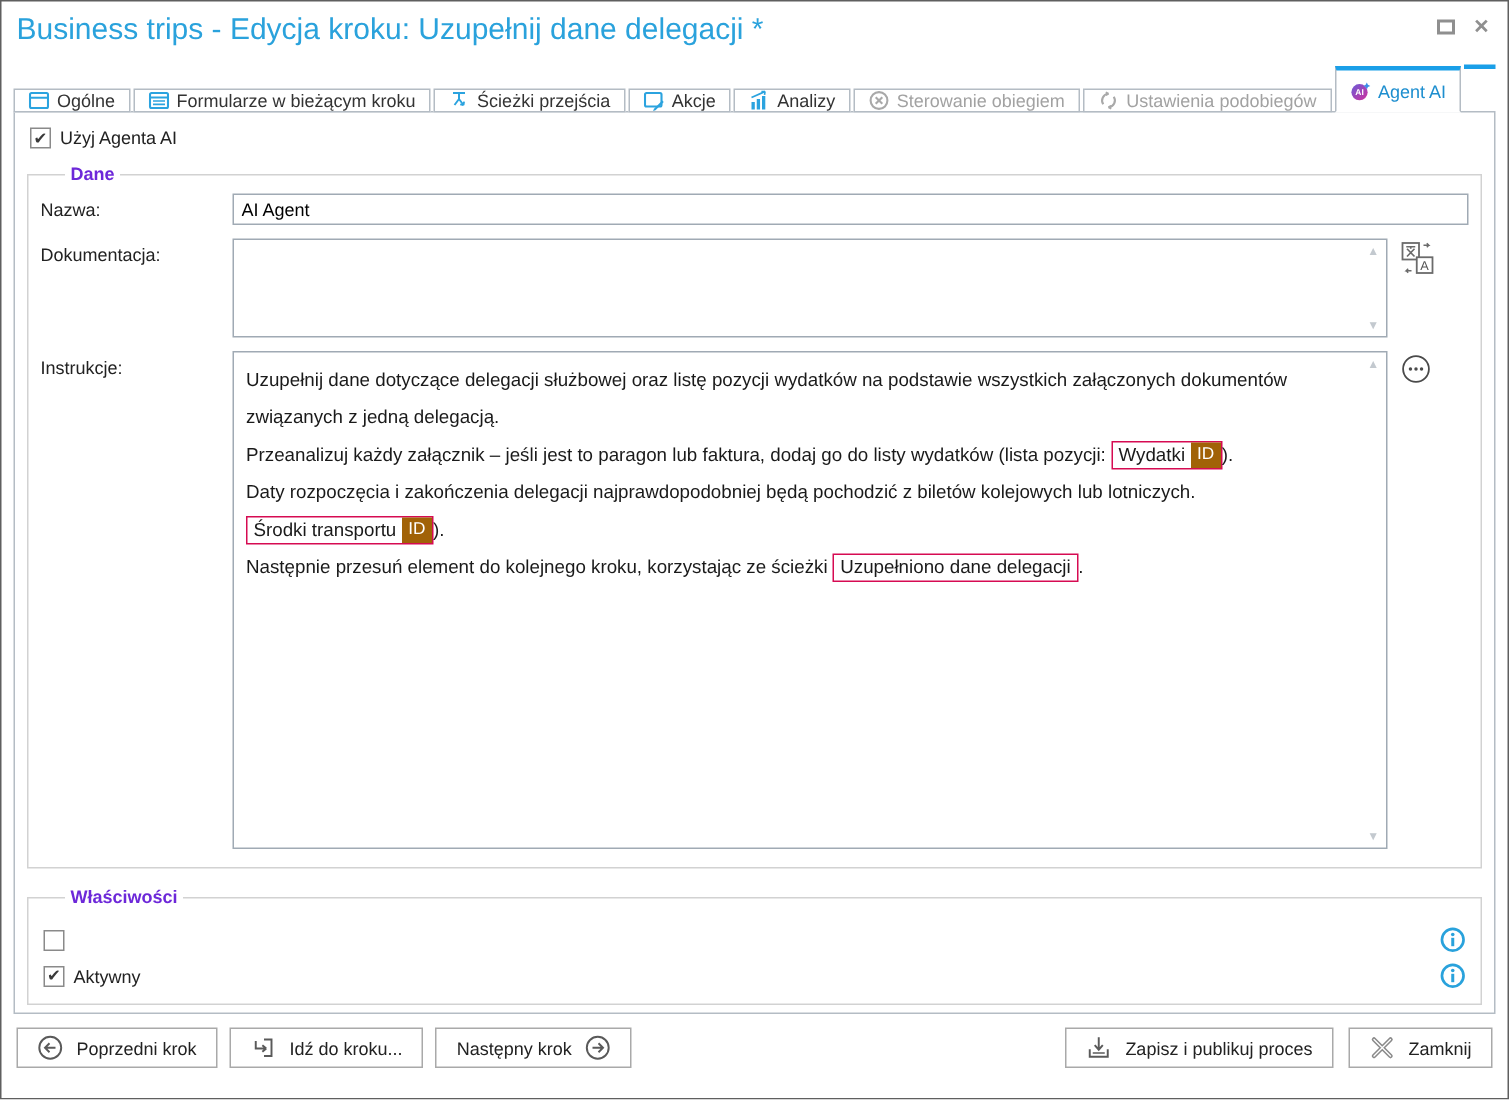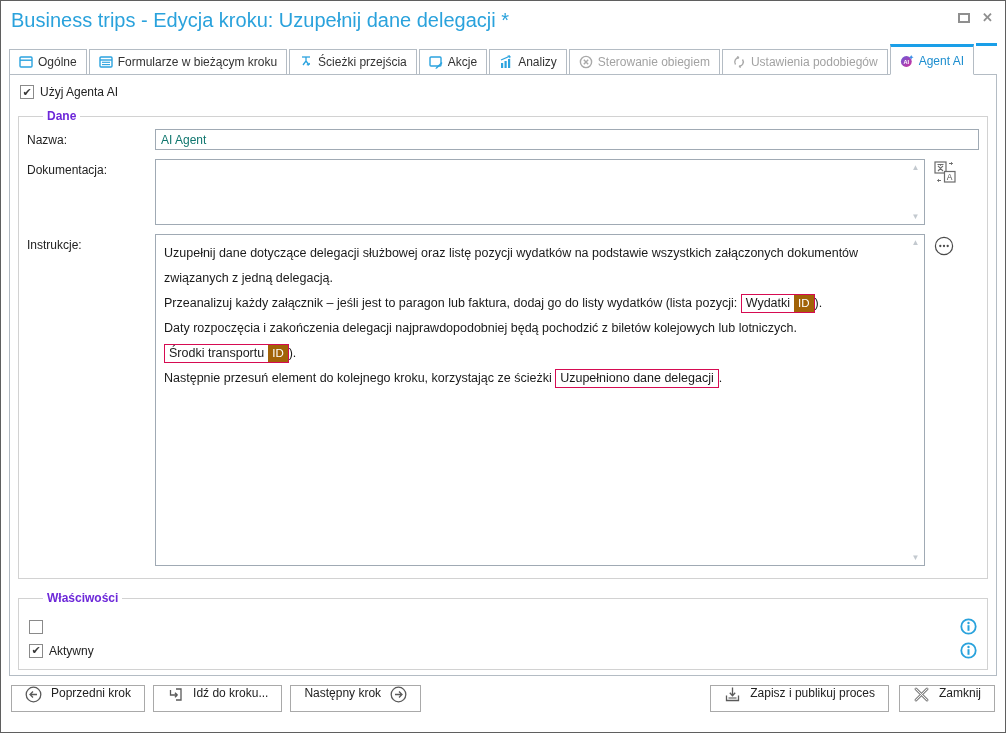--- a/index.html
+++ b/index.html
@@ -11,40 +11,40 @@
   
   .titlebar { position:relative; padding:8px 10px 4px; height:36px; }
   .title { color:#2aa2dc; font-size:20px; }
   .wincontrols { position:absolute; right:12px; top:10px; display:flex; gap:12px; align-items:center; color:#8f8f8f; }
   .winbtn { cursor:default; line-height:1; }
   .winbtn.restore { width:12px; height:10px; border:2px solid #8f8f8f; display:inline-block; }
   .winbtn.close { font-size:13px; font-weight:bold; }
 
   
   .tabstrip { display:flex; align-items:flex-end; margin:6px 8px 0; height:31px; position:relative; z-index:2; }
-  .tab { height:26px; border:1px solid #b4bcc4; border-left-width:1px; background:#fff; display:flex; align-items:center; gap:5px; padding:0 9px; margin-right:2px; color:#333; white-space:nowrap; margin-bottom:-1px; }
+  .tab { height:16px; border:1px solid #b4bcc4; border-left-width:1px; background:#fff; display:flex; align-items:center; gap:5px; padding:0 9px; margin-right:2px; color:#333; white-space:nowrap; margin-bottom:-1px; }
   .tab.disabled { color:#a2a2a2; }
   .tab.active { height:31px; border-top:3px solid #1a9fe8; border-bottom:1px solid #fff; color:#1d8ecf; }
   .tab-filler { flex:1; align-self:stretch; border-top:3px solid #1a9fe8; }
   .tabicon { width:14px; height:14px; flex:none; }
 
   
   .panel { margin:0 8px; border:1px solid #b4bcc4; height:602px; padding-top:8px; background:#fff; position:relative; z-index:1; }
 
   .checkrow { display:flex; align-items:center; gap:6px; padding:2px 10px 8px; }
   .cb { width:14px; height:14px; border:1px solid #8a8a8a; background:#fff; display:inline-flex; align-items:center; justify-content:center; font-size:11px; color:#3a3a3a; flex:none; }
 
   fieldset { border:1px solid #d2d2d2; margin:2px 8px 12px; padding:6px 8px 8px; }
   legend { color:#6d28d9; font-weight:bold; padding:0 4px; margin-left:16px; }
 
   .frow { display:flex; align-items:flex-start; margin-bottom:9px; }
   .flabel { width:128px; flex:none; padding-top:4px; color:#222; }
   .fbody { flex:1; display:flex; align-items:flex-start; }
 
-  input.txt { height:21px; border:1px solid #a0aab4; padding:2px 5px; font-family:"Liberation Sans",sans-serif; font-size:12px; color:#0f766e; background:#fff; }
+  input.txt { height:21px; border:1px solid #a0aab4; padding:2px 5px; font-family:"Liberation Sans",sans-serif; font-size:12px; color:#000000; background:#fff; }
   input.txt:disabled { background:#ebebeb; color:#333; }
   .id-input { width:76px; }
   .name-input { flex:1; }
 
   .textbox { position:relative; flex:1; border:1px solid #a0aab4; background:#fff; }
   .textbox .scroll { position:absolute; top:1px; bottom:1px; right:1px; width:15px; display:flex; flex-direction:column; justify-content:space-between; align-items:center; color:#c3c9cf; font-size:8px; padding:2px 0; }
   .doc-box { height:66px; }
   .instr-box { height:332px; }
   .instr-content { padding:6px 24px 6px 8px; font-size:12.5px; line-height:25px; color:#1a1a1a; }
 
@@ -52,21 +52,21 @@
 
   .tag { display:inline-flex; align-items:center; border:1px solid #d60b52; background:#fff; line-height:17px; vertical-align:baseline; }
   .tag .tag-label { padding:0 4px; color:#1a1a1a; }
   .tag .tag-badge { background:#a16207; color:#fff; padding:0 4px; font-size:11.5px; }
 
   .proprow { display:flex; align-items:center; gap:6px; margin:7px 2px 7px 2px; }
   .proprow .spacer { flex:1; }
 
   
   .footer { display:flex; align-items:center; padding:9px 10px 0; gap:8px; }
-  .btn { height:27px; border:1px solid #a9a9a9; background:#fff; display:inline-flex; gap:9px; padding:0 13px; font-size:12px; color:#222; white-space:nowrap; cursor:default; }
+  .btn { height:27px; border:1px solid #a9a9a9; background:#fff; display:inline-flex; align-items:center; gap:9px; padding:0 13px; font-size:12px; color:#222; white-space:nowrap; cursor:default; }
   .footer .grow { flex:1; }
   .btnicon { width:17px; height:17px; flex:none; }
   .footer .right-group { display:flex; gap:10px; }
 </style>
 </head>
 <body>
 
 <div class="window">
 
   <div class="titlebar">

